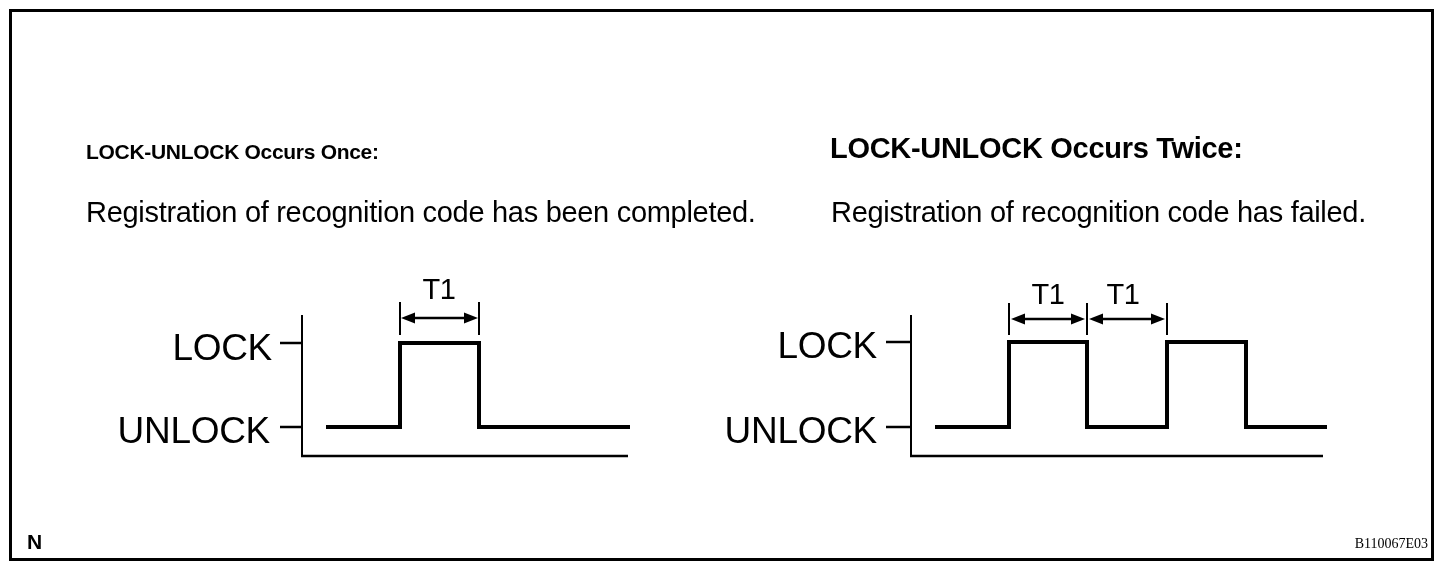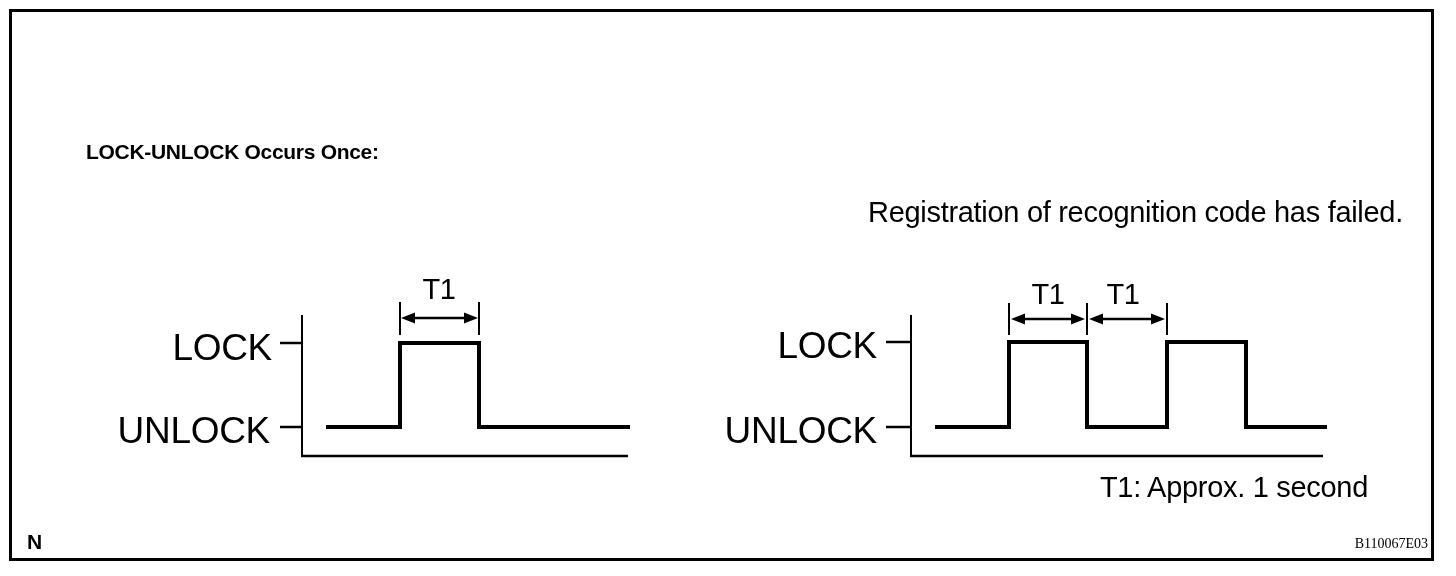--- a/index.html
+++ b/index.html
@@ -13,21 +13,21 @@
   .stage { position: relative; width: 1456px; height: 576px; background: #fff; }
   .frame {
     position: absolute; left: 9px; top: 9px; width: 1425px; height: 552px;
     border: 3px solid #000; background: #fff;
   }
   .txt { position: absolute; white-space: nowrap; letter-spacing: -0.3px; line-height: 1.05; }
   .title   { left: 44px;  top: 30px;  font-size: 29px; font-weight: bold; }
   .h-once  { left: 86px;  top: 133px; font-size: 21px; font-weight: bold; margin-top: 8px; }
   .d-once  { left: 86px;  top: 197px; font-size: 29px; }
   .h-twice { left: 830px; top: 133px; font-size: 29px; font-weight: bold; }
-  .d-twice { left: 868px; top: 197px; font-size: 29px; }
+  .d-twice { left: 831px; top: 197px; font-size: 29px; }
   .sig { font-size: 37px; }
   .lock-once    { right: 1184px; top: 329px; }
   .unlock-once  { right: 1186px; top: 412px; }
   .lock-twice   { right: 579px;  top: 327px; }
   .unlock-twice { right: 579px;  top: 412px; }
   .t1 { font-size: 29px; transform: translateX(-50%); text-align: right; }
   .t1-once    { left: 439px;  top: 274px; }
   .t1-twice-1 { left: 1048px; top: 279px; }
   .t1-twice-2 { left: 1123px; top: 279px; }
   .caption { right: 88px; top: 472px; font-size: 29px; }
@@ -39,33 +39,34 @@
 </style>
 </head>
 <body>
 
 <div class="stage">
 
   <div class="frame"></div>
 
 
   <div class="txt h-once">LOCK-UNLOCK Occurs Once:</div>
+  <div class="txt d-once">Registration of recognition code has been completed.</div>
 
+  <div class="txt h-twice">LOCK-UNLOCK Occurs Twice:</div>
   <div class="txt d-twice">Registration of recognition code has failed.</div>
 
   <div class="txt sig lock-once">LOCK</div>
   <div class="txt sig unlock-once">UNLOCK</div>
   <div class="txt t1 t1-once">T1</div>
 
   <div class="txt sig lock-twice">LOCK</div>
   <div class="txt sig unlock-twice">UNLOCK</div>
   <div class="txt t1 t1-twice-1">T1</div>
   <div class="txt t1 t1-twice-2">T1</div>
 
-  <div class="txt caption">T1: Approx. 1 second</div>
   <div class="txt page-marker">N</div>
   <div class="txt figure-code">B110067E03</div>
 
   <svg class="linework" viewBox="0 0 1456 576">
 
     <g>
       <line class="ln" x1="302" y1="315" x2="302" y2="457" stroke-width="2"></line>
       <line class="ln" x1="301" y1="456" x2="628" y2="456" stroke-width="2.5"></line>
       <line class="ln" x1="280" y1="343" x2="302" y2="343" stroke-width="2.5"></line>
       <line class="ln" x1="280" y1="427" x2="302" y2="427" stroke-width="2.5"></line>

